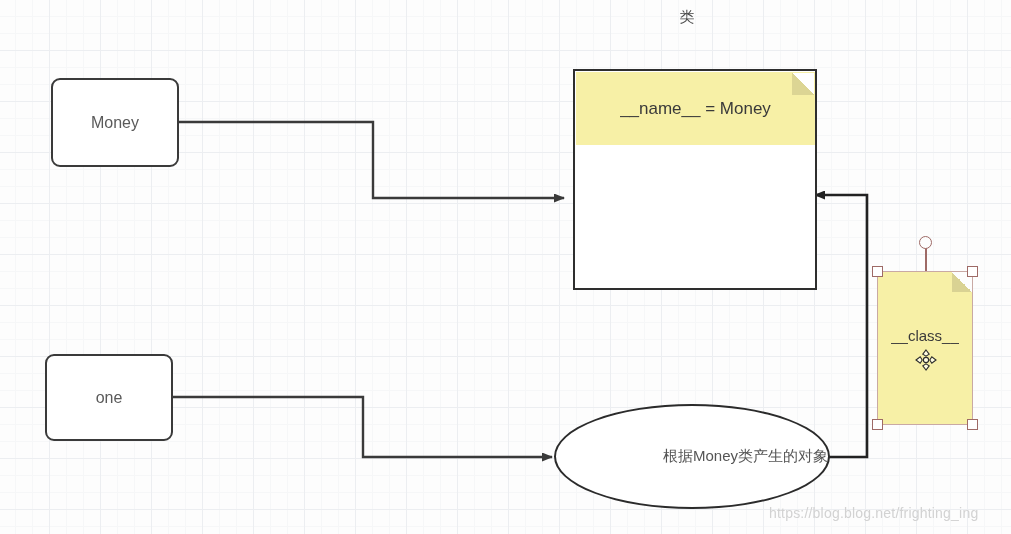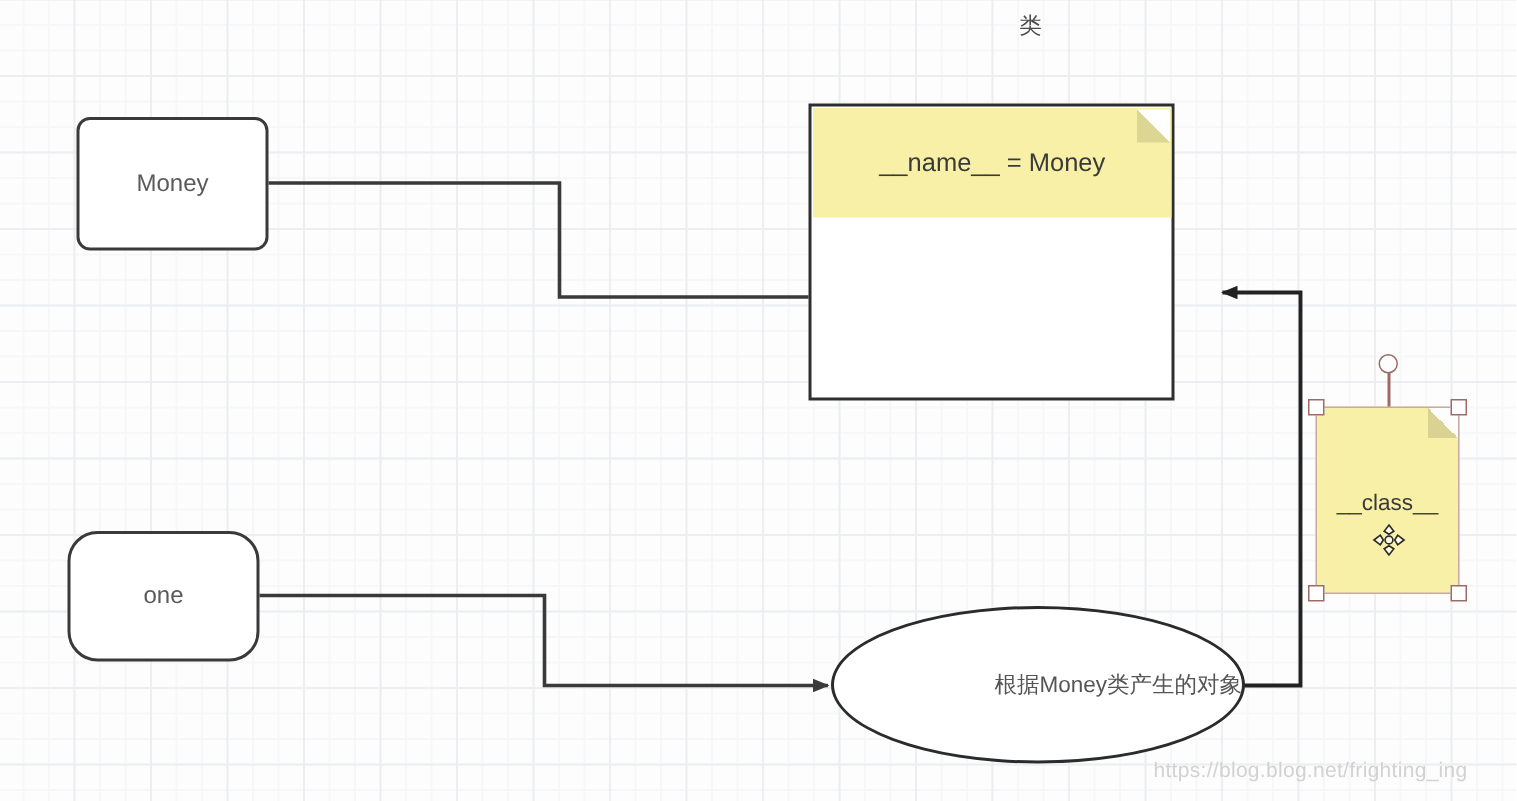--- a/index.html
+++ b/index.html
@@ -32,25 +32,25 @@
   }
   
   .rbox {
     border: 2px solid #3a3a3a;
     border-radius: 9px;
     background: #ffffff;
     font-size: 16px;
     color: #5a5a5a;
   }
   #money-box { left: 51px;  top: 78px;  width: 128px; height: 89px; }
-  #one-box   { left: 45px;  top: 354px; width: 128px; height: 87px; border-radius: 20px; }
+  #one-box   { left: 45px;  top: 354px; width: 128px; height: 87px; }
 
   
   #class-rect {
-    left: 539px; top: 69px; width: 244px; height: 198px;
+    left: 573px; top: 69px; width: 244px; height: 221px;
     border: 2px solid #2e2e2e;
     background: #ffffff;
     display: block;
     text-align: center;
   }
   #class-rect .note-band {
     position: absolute;
     left: 1px; top: 1px;
     width: 239px; height: 73px;
     background: #f7f0a6;
@@ -74,21 +74,21 @@
     border: 2px solid #2b2b2b;
     border-radius: 50%;
     background: #ffffff;
     font-size: 15px;
     color: #555555;
     justify-content: flex-end;
   }
 
   
   #class-note {
-    left: 877px; top: 271px; width: 96px; height: 125px;
+    left: 877px; top: 271px; width: 96px; height: 154px;
     background: #f7f0a6;
     border: 1px solid #c9a9a4;
     display: block;
   }
   #class-note .fold2 {
     position: absolute;
     right: 0px; top: 0px;
     width: 20px; height: 20px;
     background: linear-gradient(225deg, #fdfdfd 0 50%, #d9d293 50% 100%);
   }

